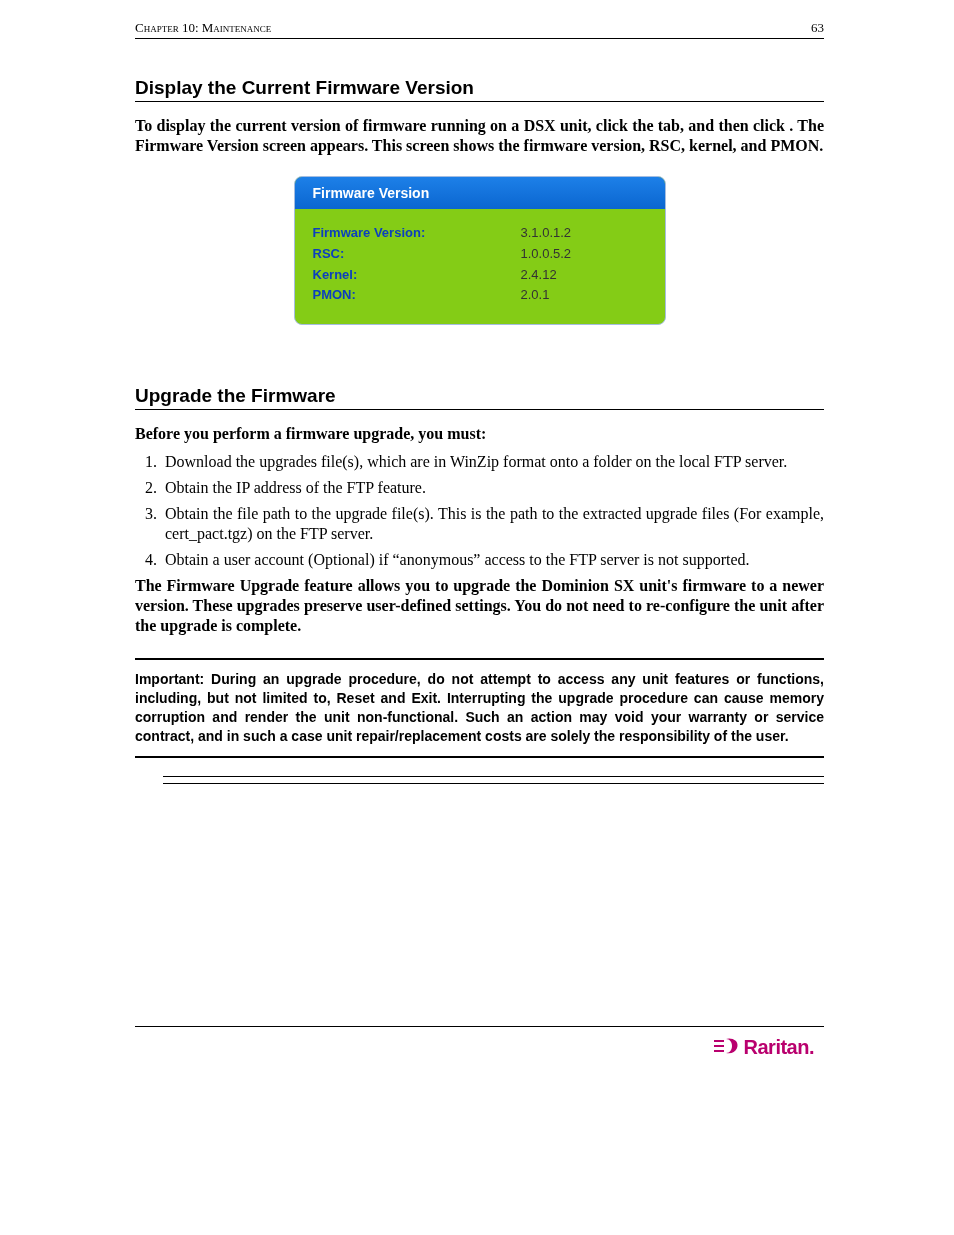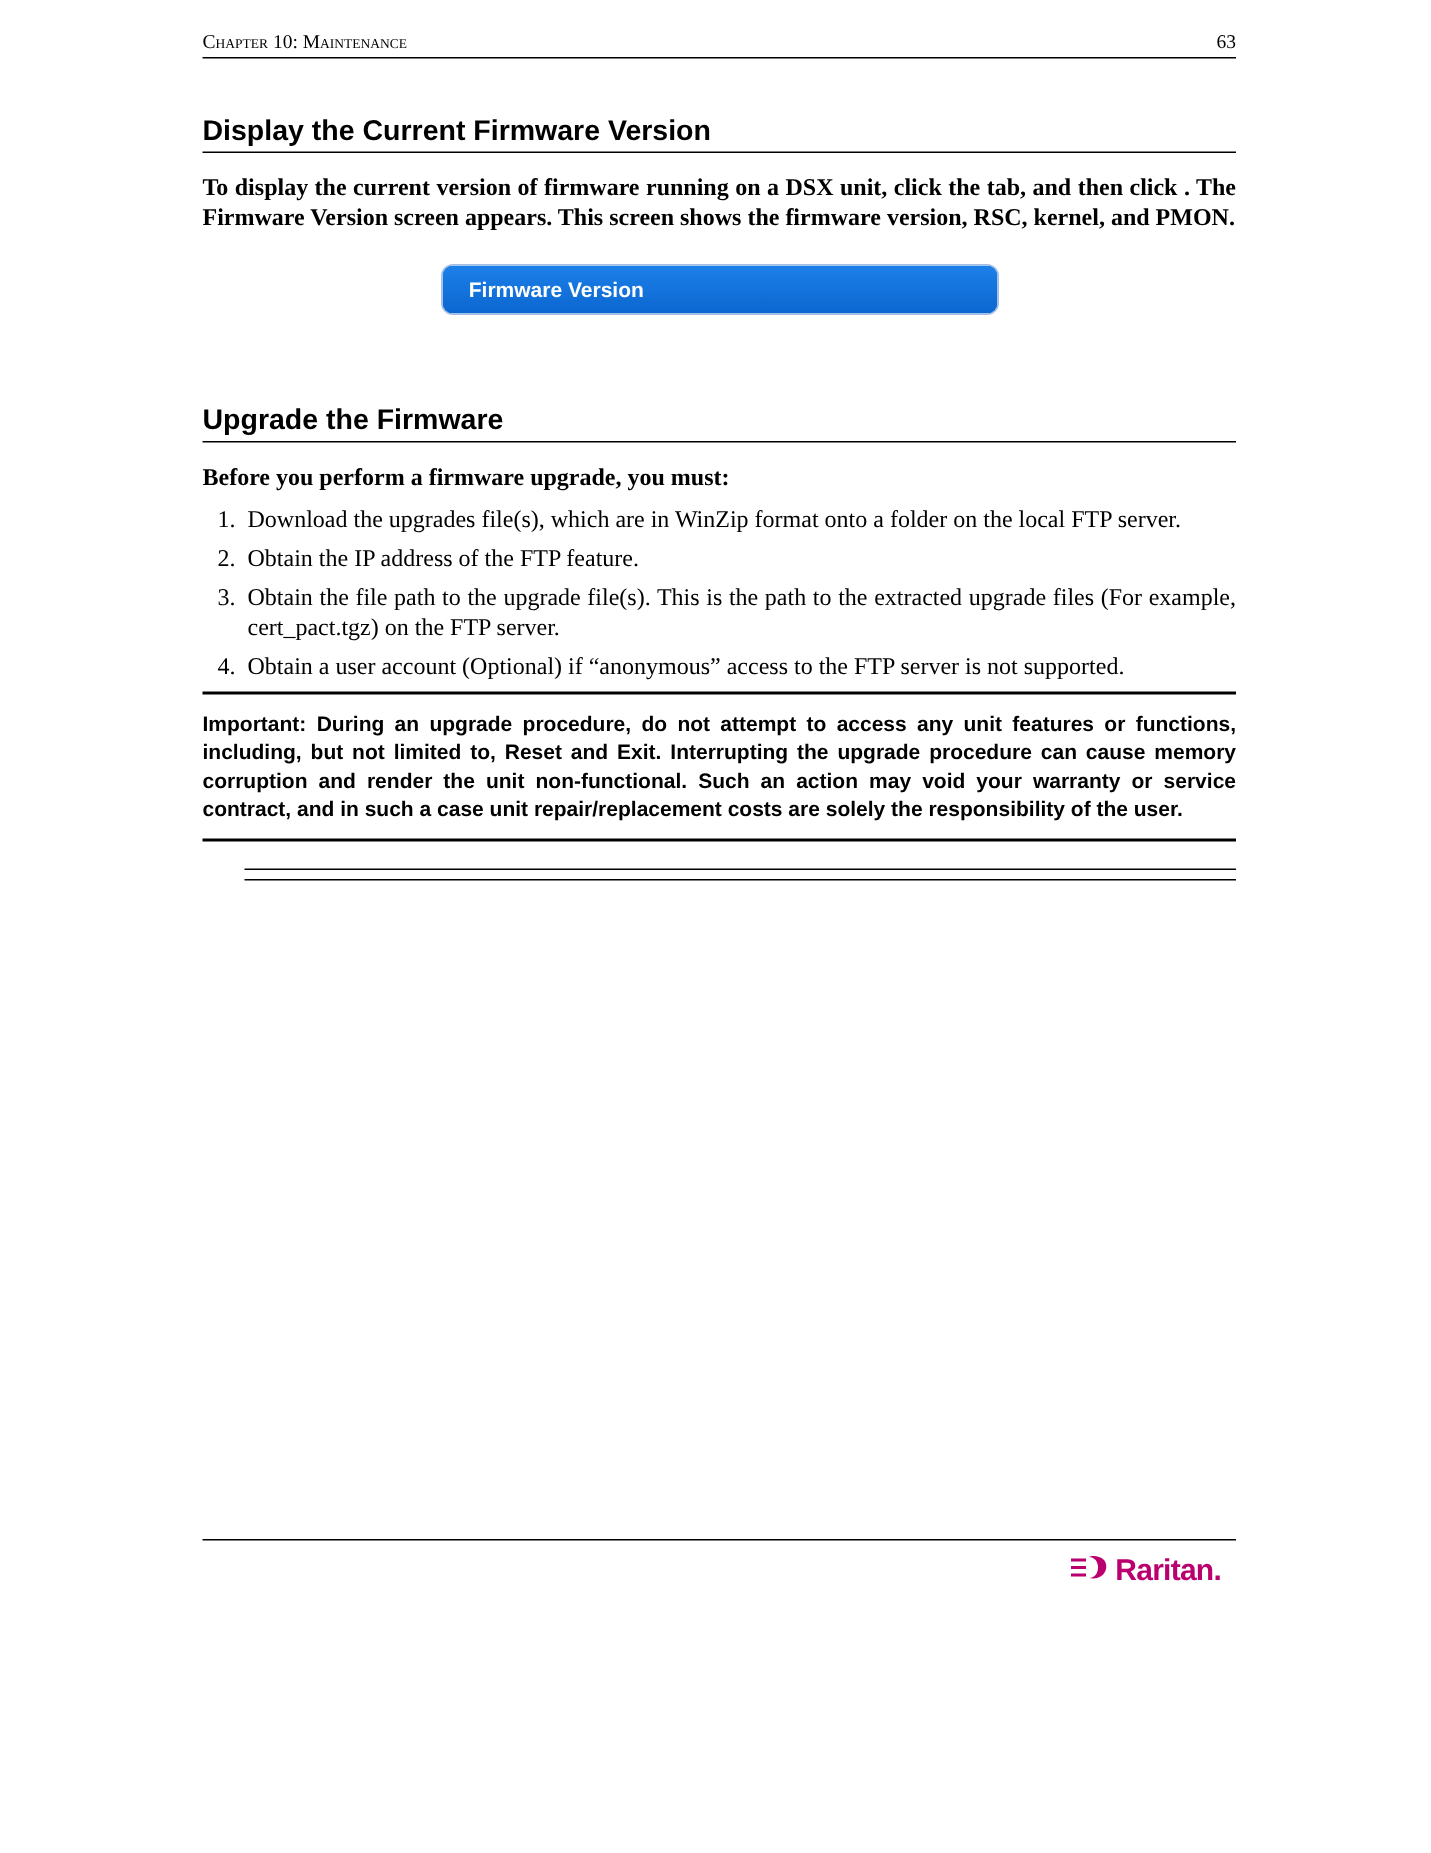--- a/index.html
+++ b/index.html
@@ -83,20 +83,21 @@
     margin: 8px 0 0 0;
     text-align: justify;
   }
   .num-list li {
     margin-bottom: 6px;
     padding-left: 4px;
   }
   .important-block {
     border-top: 2px solid #000;
     border-bottom: 2px solid #000;
+    margin-top: 22px;
     padding: 10px 0;
     font-family: Arial, Helvetica, sans-serif;
     font-weight: 900;
     font-size: 14px;
     text-align: justify;
     line-height: 1.35;
     font-stretch: condensed;
   }
   .rule-pair {
     margin-top: 18px;
@@ -143,33 +144,52 @@
     <span>Chapter 10: Maintenance</span>
     <span>63</span>
   </div>
 
   <h2 class="section-title">Display the Current Firmware Version</h2>
 
   <p class="body-text">To display the current version of firmware running on a DSX unit, click the                       tab, and then click                                   . The Firmware Version screen appears. This screen shows the firmware version, RSC, kernel, and PMON.</p>
 
   <div class="fw-card">
     <div class="fw-card-header">Firmware Version</div>
+    <div class="fw-card-body">
+      <div class="fw-row">
+        <span class="fw-label">Firmware Version:</span>
+        <span class="fw-value">3.1.0.1.2</span>
+      </div>
+      <div class="fw-row">
+        <span class="fw-label">RSC:</span>
+        <span class="fw-value">1.0.0.5.2</span>
+      </div>
+      <div class="fw-row">
+        <span class="fw-label">Kernel:</span>
+        <span class="fw-value">2.4.12</span>
+      </div>
+      <div class="fw-row">
+        <span class="fw-label">PMON:</span>
+        <span class="fw-value">2.0.1</span>
+      </div>
+    </div>
   </div>
 
   <h2 class="section-title" style="margin-top:60px;">Upgrade the Firmware</h2>
 
   <p class="body-text">Before you perform a firmware upgrade, you must:</p>
 
   <ol class="num-list">
     <li>Download the upgrades file(s), which are in WinZip format onto a folder on the local FTP server.</li>
     <li>Obtain the IP address of the FTP feature.</li>
     <li>Obtain the file path to the upgrade file(s). This is the path to the extracted upgrade files (For example, cert_pact.tgz) on the FTP server.</li>
     <li>Obtain a user account (Optional) if “anonymous” access to the FTP server is not supported.</li>
   </ol>
 
+  <p class="body-text" style="margin-top:4px;">The Firmware Upgrade feature allows you to upgrade the Dominion SX unit's firmware to a newer version. These upgrades preserve user-defined settings. You do not need to re-configure the unit after the upgrade is complete.</p>
 
   <div class="important-block">Important: During an upgrade procedure, do not attempt to access any unit features or functions, including, but not limited to, Reset and Exit. Interrupting the upgrade procedure can cause memory corruption and render the unit non-functional. Such an action may void your warranty or service contract, and in such a case unit repair/replacement costs are solely the responsibility of the user.</div>
 
   <div class="rule-pair"></div>
   <div class="rule-pair2"></div>
 
   <div class="footer-rule"></div>
 
   <div class="footer-logo">
     <span class="logo-mark">

